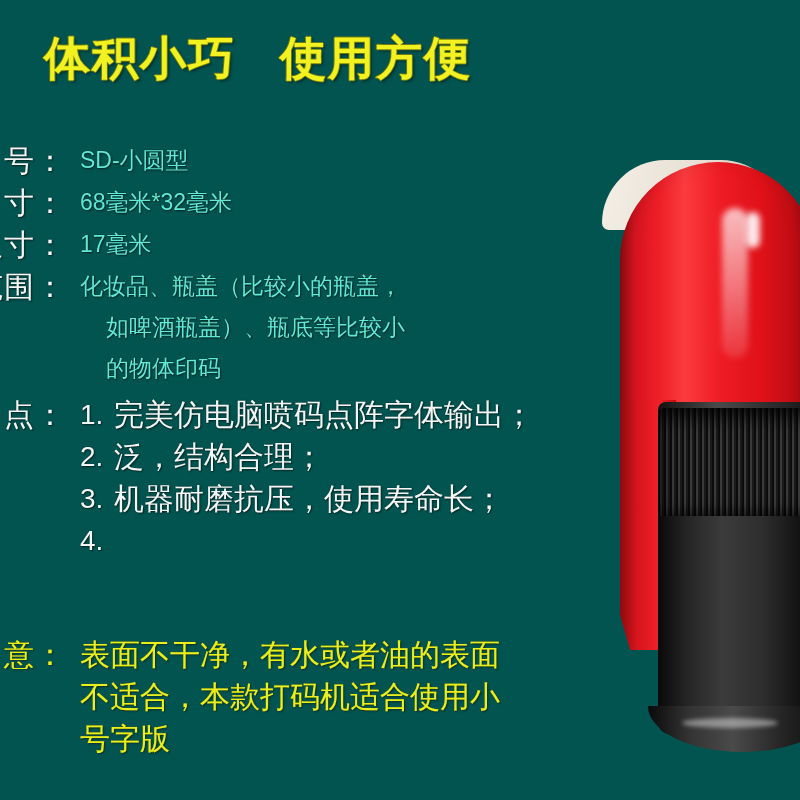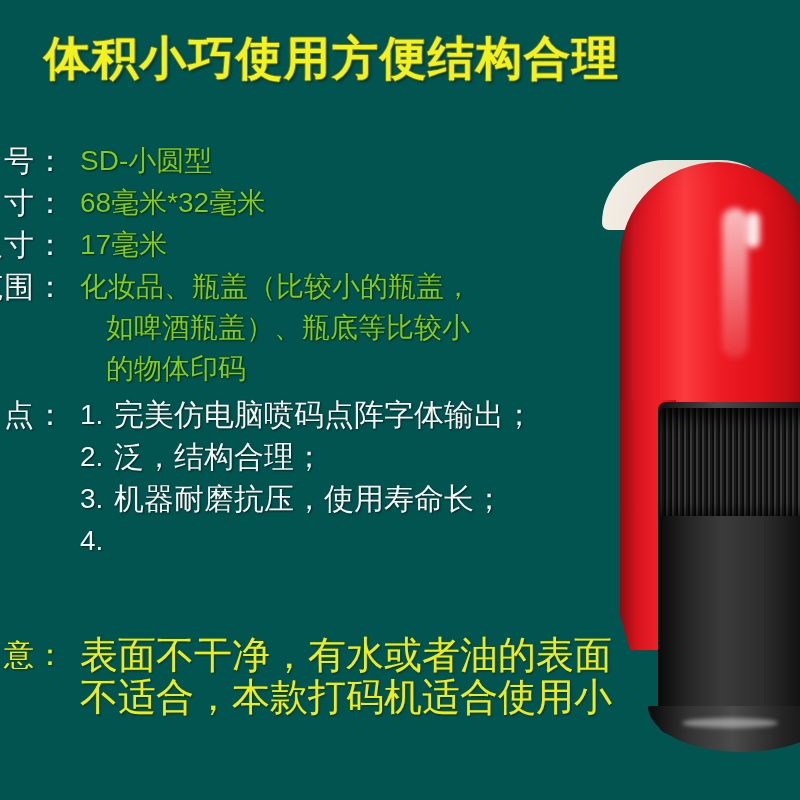--- a/index.html
+++ b/index.html
@@ -20,20 +20,21 @@
 
   
   .headline {
     position: absolute;
     left: 44px;
     top: 28px;
     width: 740px;
     height: 62px;
     display: flex;
     align-items: center;
+    gap: 44px;
     font-size: 46px;
     font-weight: bold;
     letter-spacing: 2px;
     color: #f2f221;
     white-space: nowrap;
     text-shadow:
        1px  0   0 #6f7a12,
       -1px  0   0 #6f7a12,
        0    1px 0 #6f7a12,
        0   -1px 0 #6f7a12,
@@ -59,23 +60,23 @@
     font-size: 30px;
     line-height: 41px;
     color: #f2f7f6;
     white-space: nowrap;
     letter-spacing: 1px;
     text-shadow: 1px 1px 2px rgba(0,0,0,0.55), 0 0 1px rgba(0,0,0,0.6);
   }
   .spec-value {
     flex: 1 1 auto;
     padding-left: 14px;
-    font-size: 28px;
+    font-size: 23px;
     line-height: 41px;
-    color: #84cc16;
+    color: #5eead4;
     letter-spacing: 0px;
     text-shadow: 1px 1px 2px rgba(0,0,0,0.55), 0 0 1px rgba(0,0,0,0.6);
   }
   .spec-value .vline { display: block; white-space: nowrap; }
   .spec-value .vline.indent { padding-left: 26px; }
 
   
   .features-block {
     position: absolute;
     left: -38px;
@@ -124,21 +125,21 @@
     font-size: 30px;
     line-height: 42px;
     color: #e9ee1c;
     white-space: nowrap;
     letter-spacing: 1px;
     text-shadow: 1px 1px 2px rgba(0,0,0,0.5), 0 0 1px #7b8410;
   }
   .notice-text {
     flex: 1 1 auto;
     padding-left: 14px;
-    font-size: 38px;
+    font-size: 30px;
     line-height: 42px;
     color: #e9ee1c;
     text-shadow: 1px 1px 2px rgba(0,0,0,0.5), 0 0 1px #7b8410;
   }
   .notice-text .vline { display: block; white-space: nowrap; }
 
   
   .product {
     position: absolute;
     left: 596px;
@@ -259,21 +260,20 @@
   }
 </style>
 </head>
 <body>
 
 <div id="page" style="background: rgb(2, 84, 80);">
 
   <div class="headline">
     <span class="seg">体积小巧</span>
     <span class="seg">使用方便</span>
-    <span class="seg">结构合理</span>
   </div>
 
   <div class="spec-block">
 
     <div class="spec-row">
       <div class="spec-label">号：</div>
       <div class="spec-value">
         <span class="vline">SD-小圆型</span>
       </div>
     </div>
@@ -335,20 +335,21 @@
       </div>
 
     </div>
   </div>
 
   <div class="spec-row notice-block">
     <div class="notice-label">意：</div>
     <div class="notice-text">
       <span class="vline">表面不干净，有水或者油的表面</span>
       <span class="vline">不适合，本款打码机适合使用小</span>
+      <span class="vline">号字版</span>
     </div>
   </div>
 
   <div class="product">
     <div class="cap-white"></div>
     <div class="cap-red"></div>
     <div class="cap-gloss"></div>
     <div class="cap-gloss2"></div>
     <div class="red-skirt"></div>
     <div class="knurl-top"></div>

